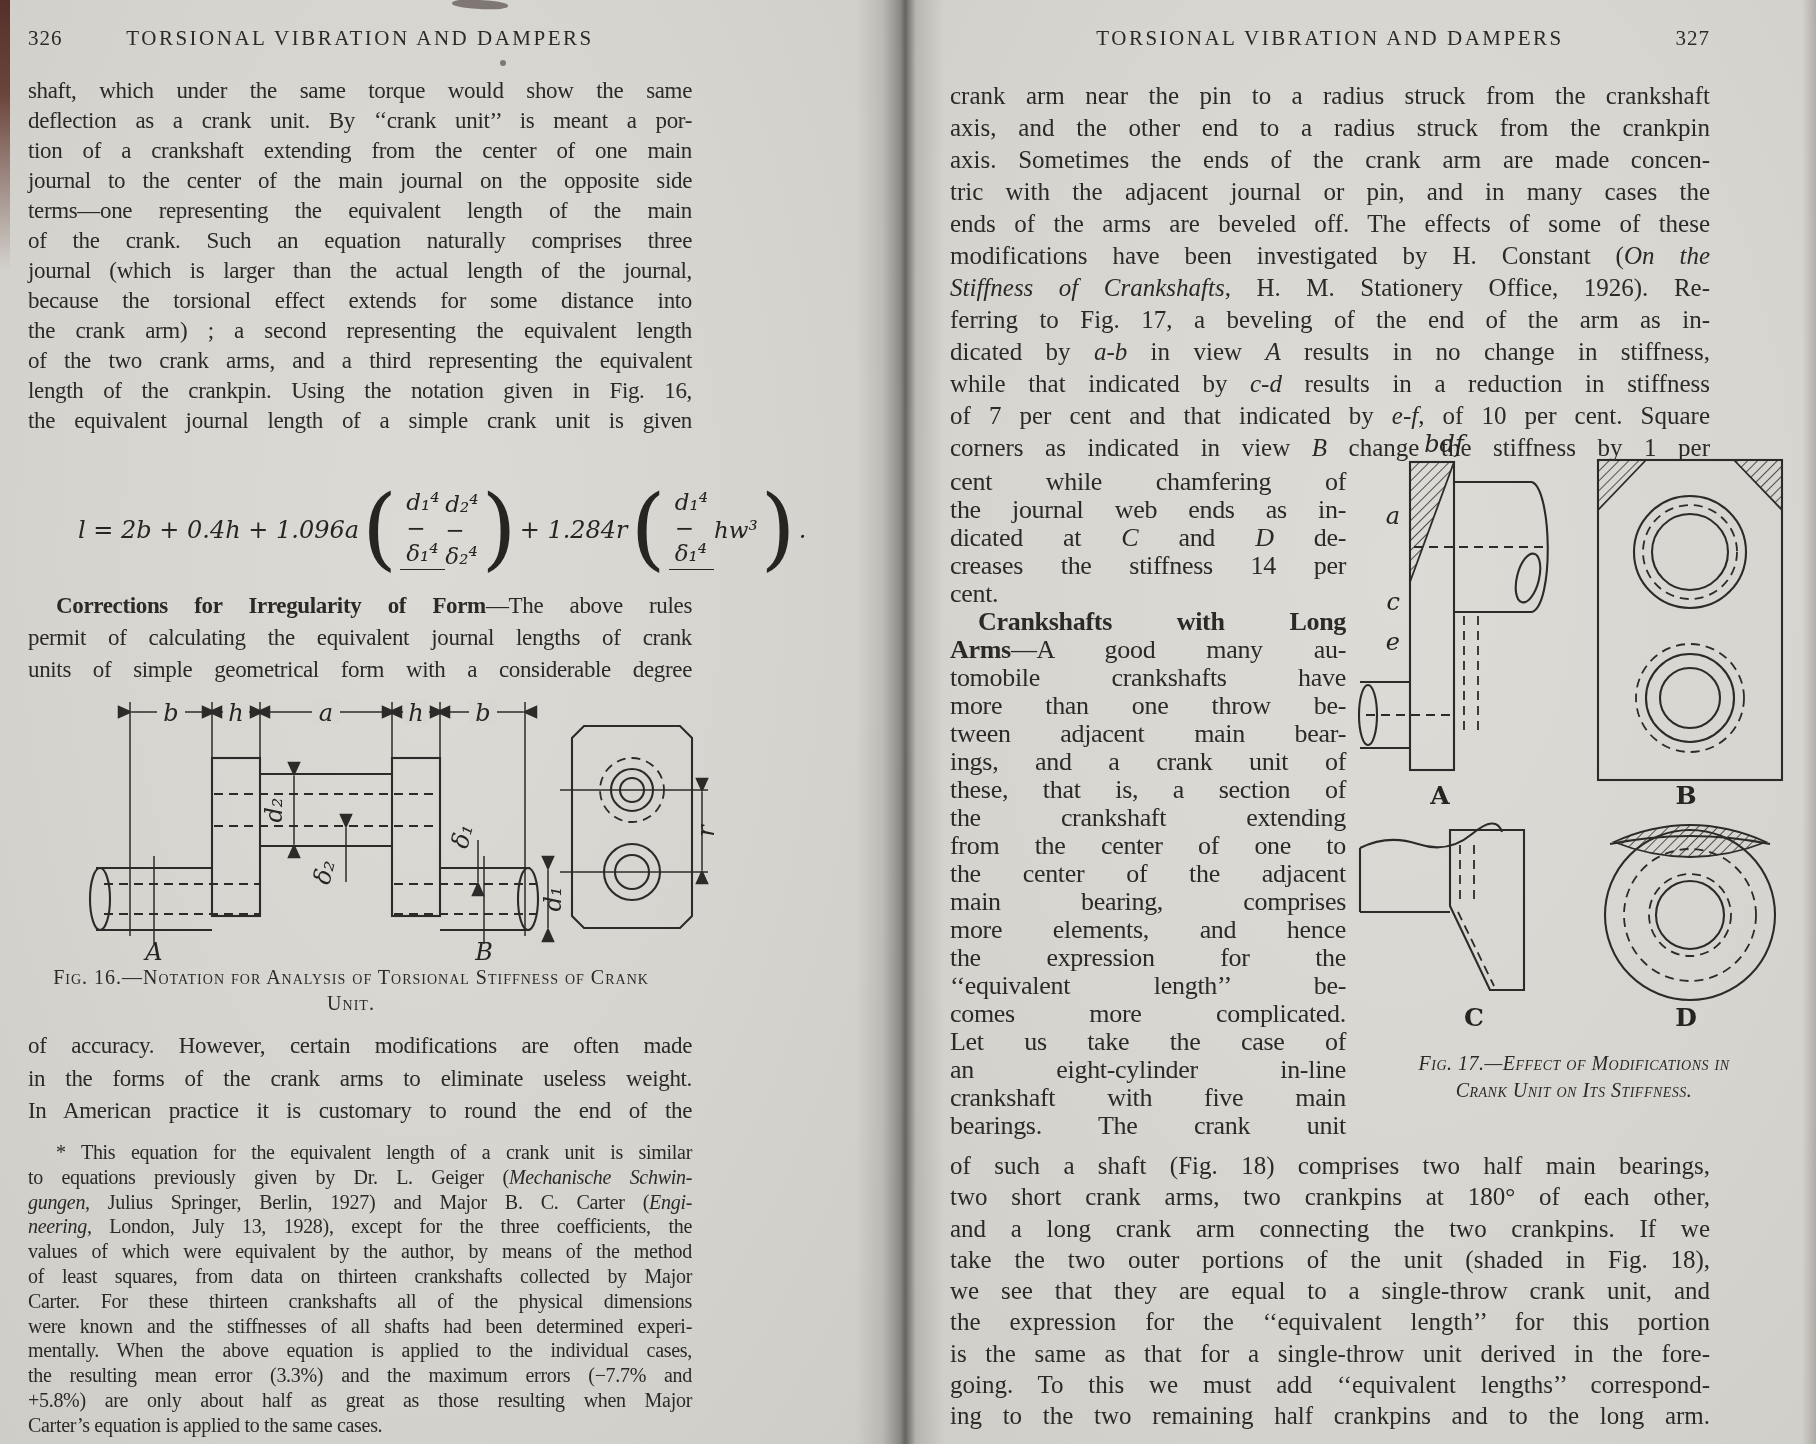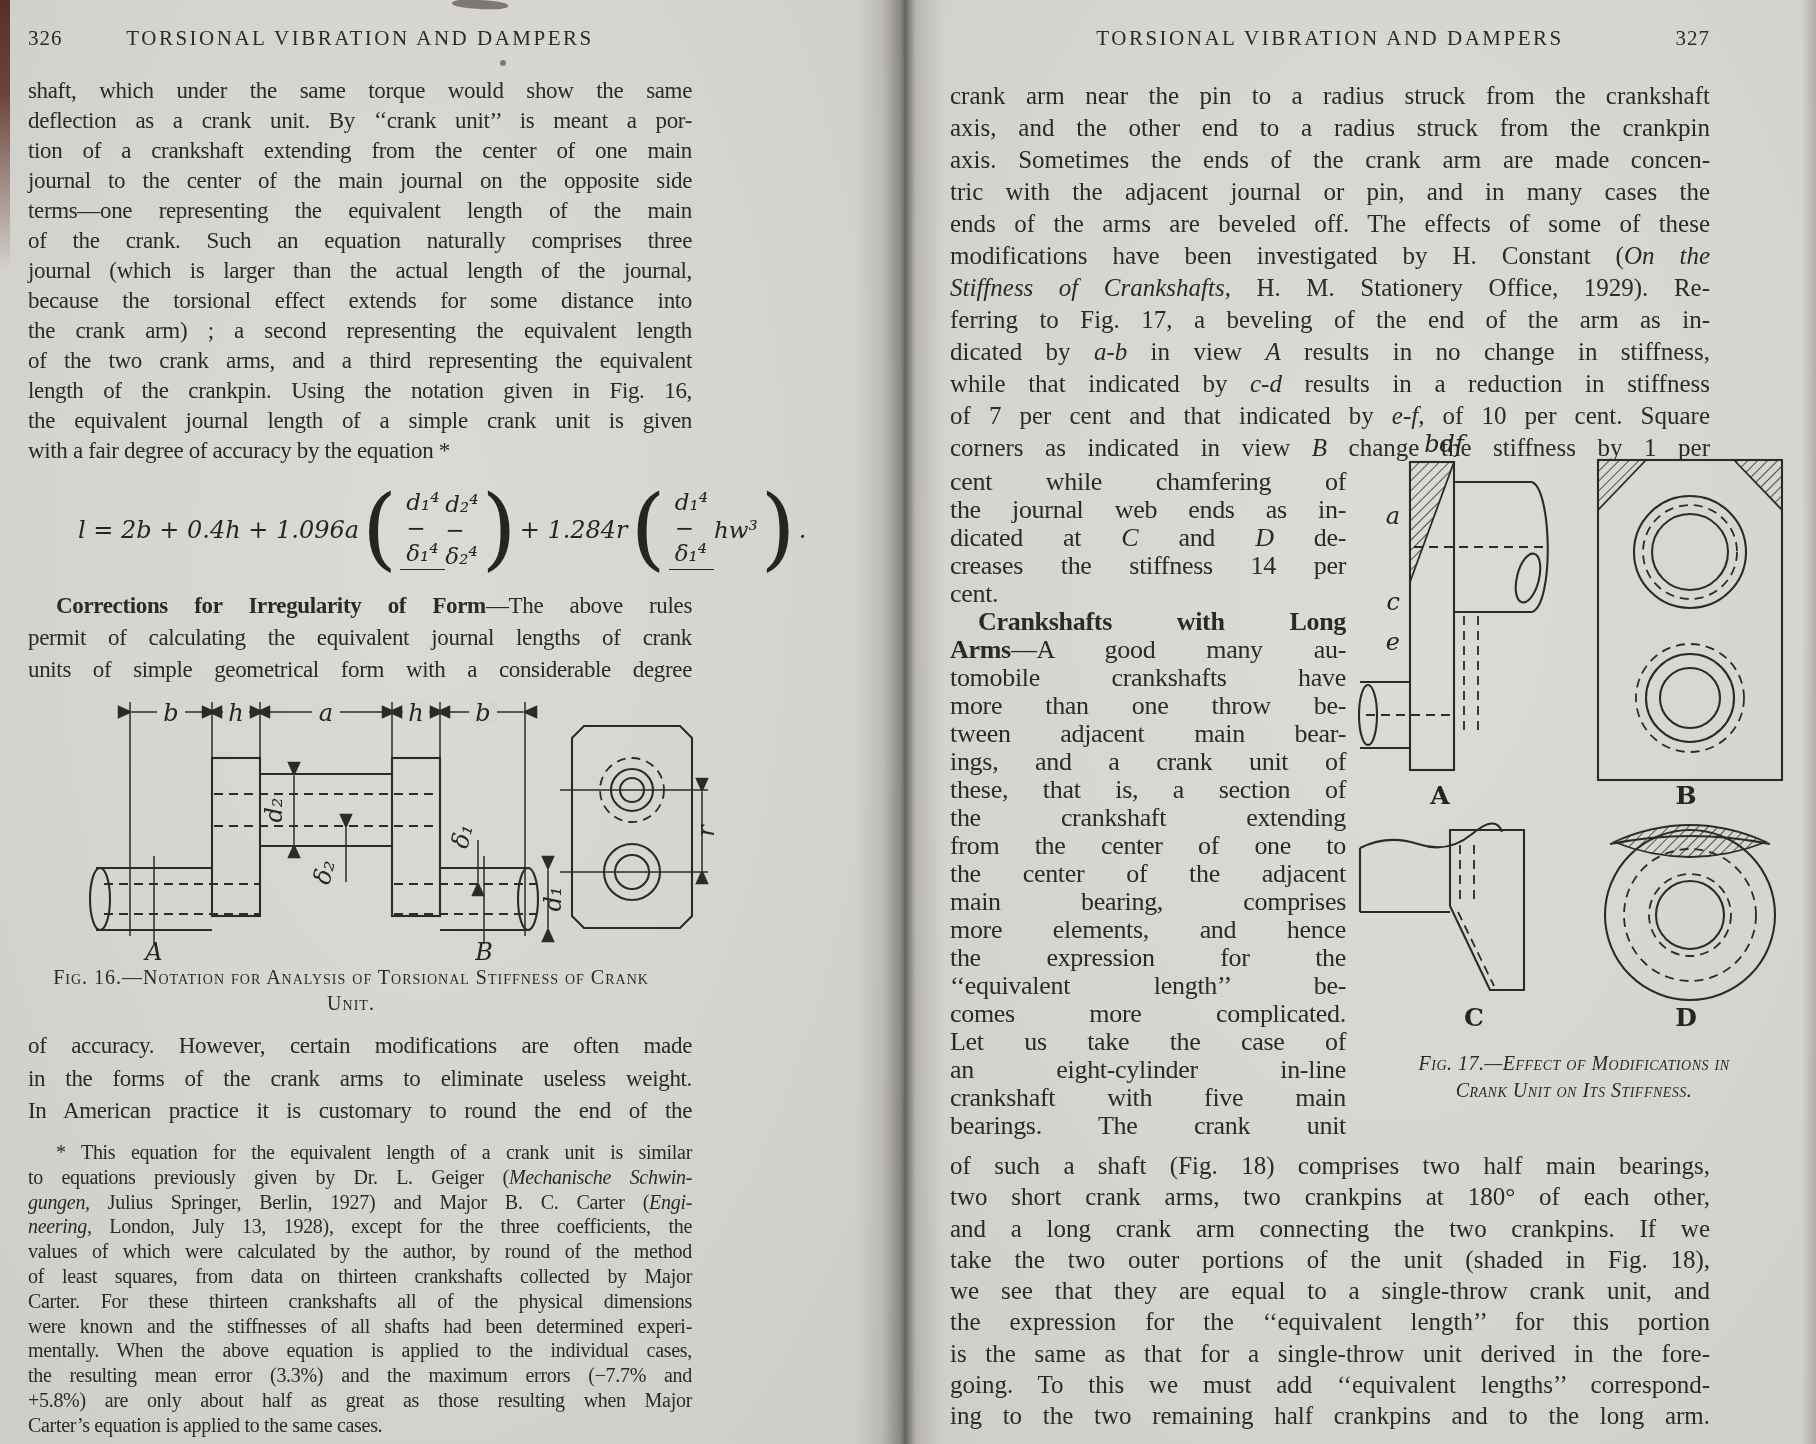--- a/index.html
+++ b/index.html
@@ -97,21 +97,20 @@
     <div class="tl">tion of a crankshaft extending from the center of one main</div>
     <div class="tl">journal to the center of the main journal on the opposite side</div>
     <div class="tl">terms—one representing the equivalent length of the main</div>
     <div class="tl">of the crank.  Such an equation naturally comprises three</div>
     <div class="tl">journal (which is larger than the actual length of the journal,</div>
     <div class="tl">because the torsional effect extends for some distance into</div>
     <div class="tl">the crank arm) ; a second representing the equivalent length</div>
     <div class="tl">of the two crank arms, and a third representing the equivalent</div>
     <div class="tl">length of the crankpin.  Using the notation given in Fig. 16,</div>
     <div class="tl">the equivalent journal length of a simple crank unit is given</div>
-    <div class="tl short">with a fair degree of accuracy by the equation *</div>
   </div>
 
 <div class="blk" id="lp-eq">
   <span class="eq-lead">l = 2b + 0.4h + 1.096a</span>
   <span class="bigp">(</span>
   <span class="frac">
     <span class="num">d₁⁴ − δ₁⁴</span>
     <span class="den">d₂⁴ − δ₂⁴</span>
   </span>
   <span class="bigp">)</span>
@@ -219,21 +218,21 @@
     <div class="tl">of accuracy.  However, certain modifications are often made</div>
     <div class="tl">in the forms of the crank arms to eliminate useless weight.</div>
     <div class="tl">In American practice it is customary to round the end of the</div>
   </div>
 
 <div class="blk" id="lp-foot">
     <div class="tl ind">* This equation for the equivalent length of a crank unit is similar</div>
     <div class="tl"><span>to equations previously given by Dr. L. Geiger (</span><span class="i">Mechanische Schwin-</span></div>
     <div class="tl"><span class="i">gungen,</span><span> Julius Springer, Berlin, 1927) and Major B. C. Carter (</span><span class="i">Engi-</span></div>
     <div class="tl"><span class="i">neering,</span><span> London, July 13, 1928), except for the three coefficients, the</span></div>
-    <div class="tl">values of which were calculated by the author, by round of the method</div>
+    <div class="tl">values of which were equivalent by the author, by means of the method</div>
     <div class="tl">of least squares, from data on thirteen crankshafts collected by Major</div>
     <div class="tl">Carter.  For these thirteen crankshafts all of the physical dimensions</div>
     <div class="tl">were known and the stiffnesses of all shafts had been determined experi-</div>
     <div class="tl">mentally.  When the above equation is applied to the individual cases,</div>
     <div class="tl">the resulting mean error (3.3%) and the maximum errors (−7.7% and</div>
     <div class="tl">+5.8%) are only about half as great as those resulting when Major</div>
     <div class="tl short">Carter’s equation is applied to the same cases.</div>
   </div>
 
 <div class="blk head" id="rp-head">
@@ -241,21 +240,21 @@
   <span class="pnum">327</span>
 </div>
 
 <div class="blk" id="rp-para1">
     <div class="tl">crank arm near the pin to a radius struck from the crankshaft</div>
     <div class="tl">axis, and the other end to a radius struck from the crankpin</div>
     <div class="tl">axis.  Sometimes the ends of the crank arm are made concen-</div>
     <div class="tl">tric with the adjacent journal or pin, and in many cases the</div>
     <div class="tl">ends of the arms are beveled off.  The effects of some of these</div>
     <div class="tl"><span>modifications have been investigated by H. Constant (</span><span class="i">On the</span></div>
-    <div class="tl"><span class="i">Stiffness of Crankshafts,</span><span> H. M. Stationery Office, 1929).  Re-</span></div>
+    <div class="tl"><span class="i">Stiffness of Crankshafts,</span><span> H. M. Stationery Office, 1926).  Re-</span></div>
     <div class="tl">ferring to Fig. 17, a beveling of the end of the arm as in-</div>
     <div class="tl"><span>dicated by </span><span class="i">a-b</span><span> in view </span><span class="i">A</span><span> results in no change in stiffness,</span></div>
     <div class="tl"><span>while that indicated by </span><span class="i">c-d</span><span> results in a reduction in stiffness</span></div>
     <div class="tl"><span>of 7 per cent and that indicated by </span><span class="i">e-f</span><span>, of 10 per cent.  Square</span></div>
     <div class="tl"><span>corners as indicated in view </span><span class="i">B</span><span> change the stiffness by 1 per</span></div>
   </div>
 
 <div class="blk" id="rp-col">
     <div class="tl">cent while chamfering of</div>
     <div class="tl">the journal web ends as in-</div>

